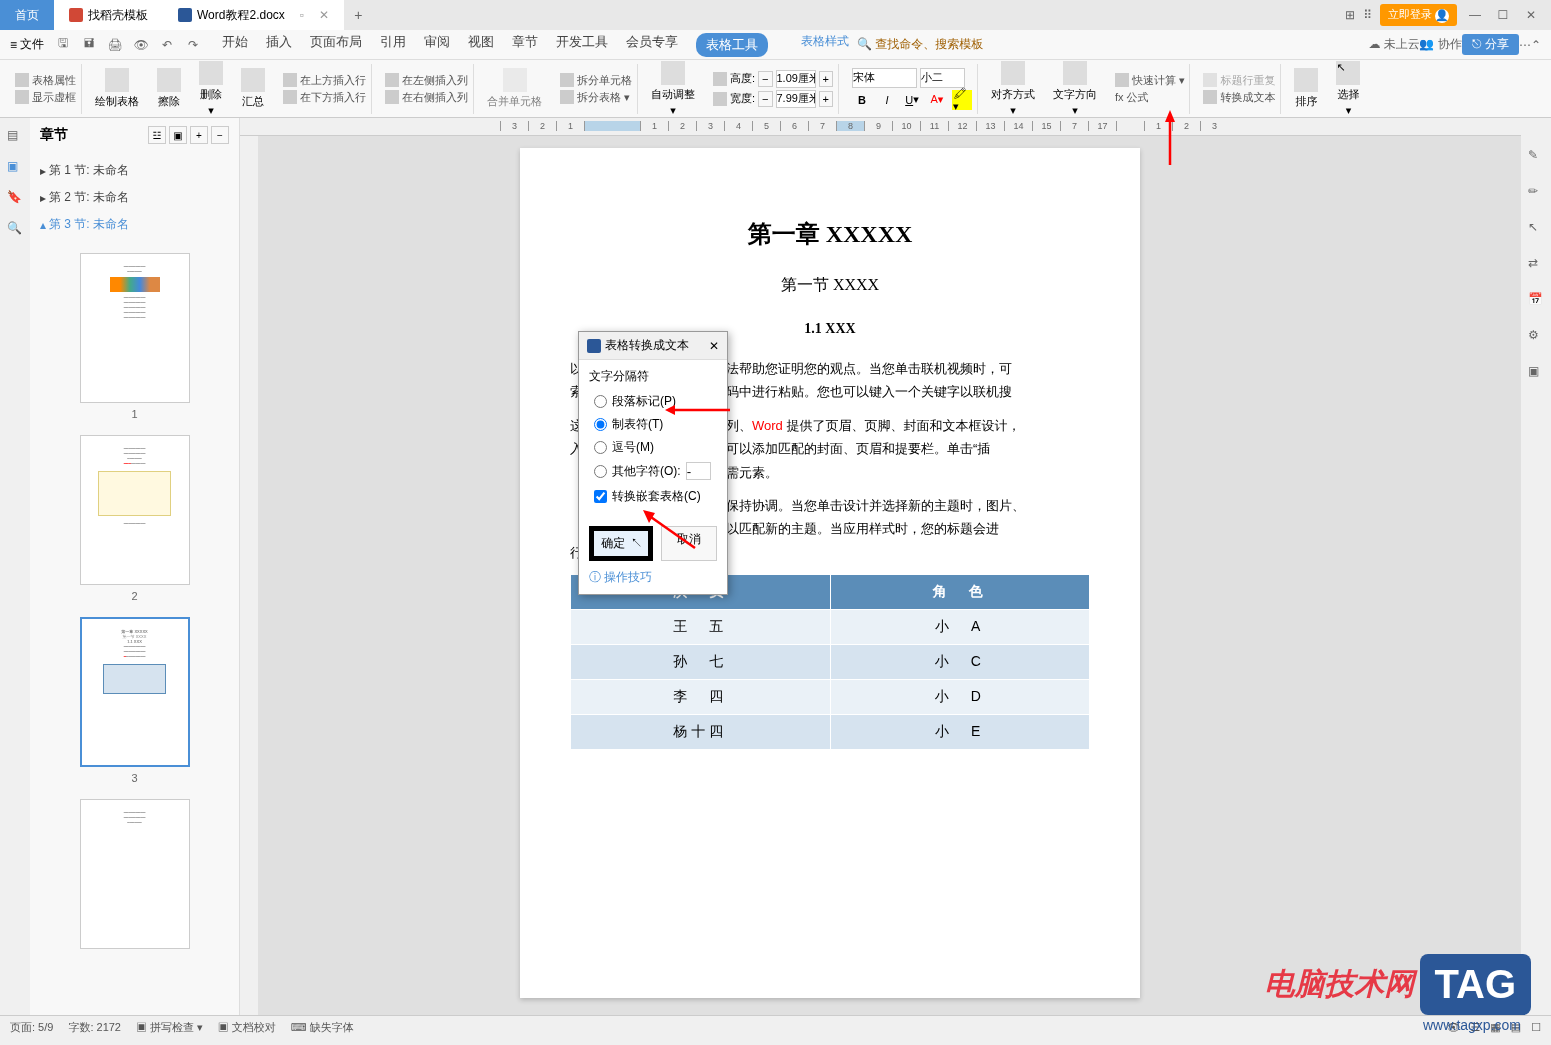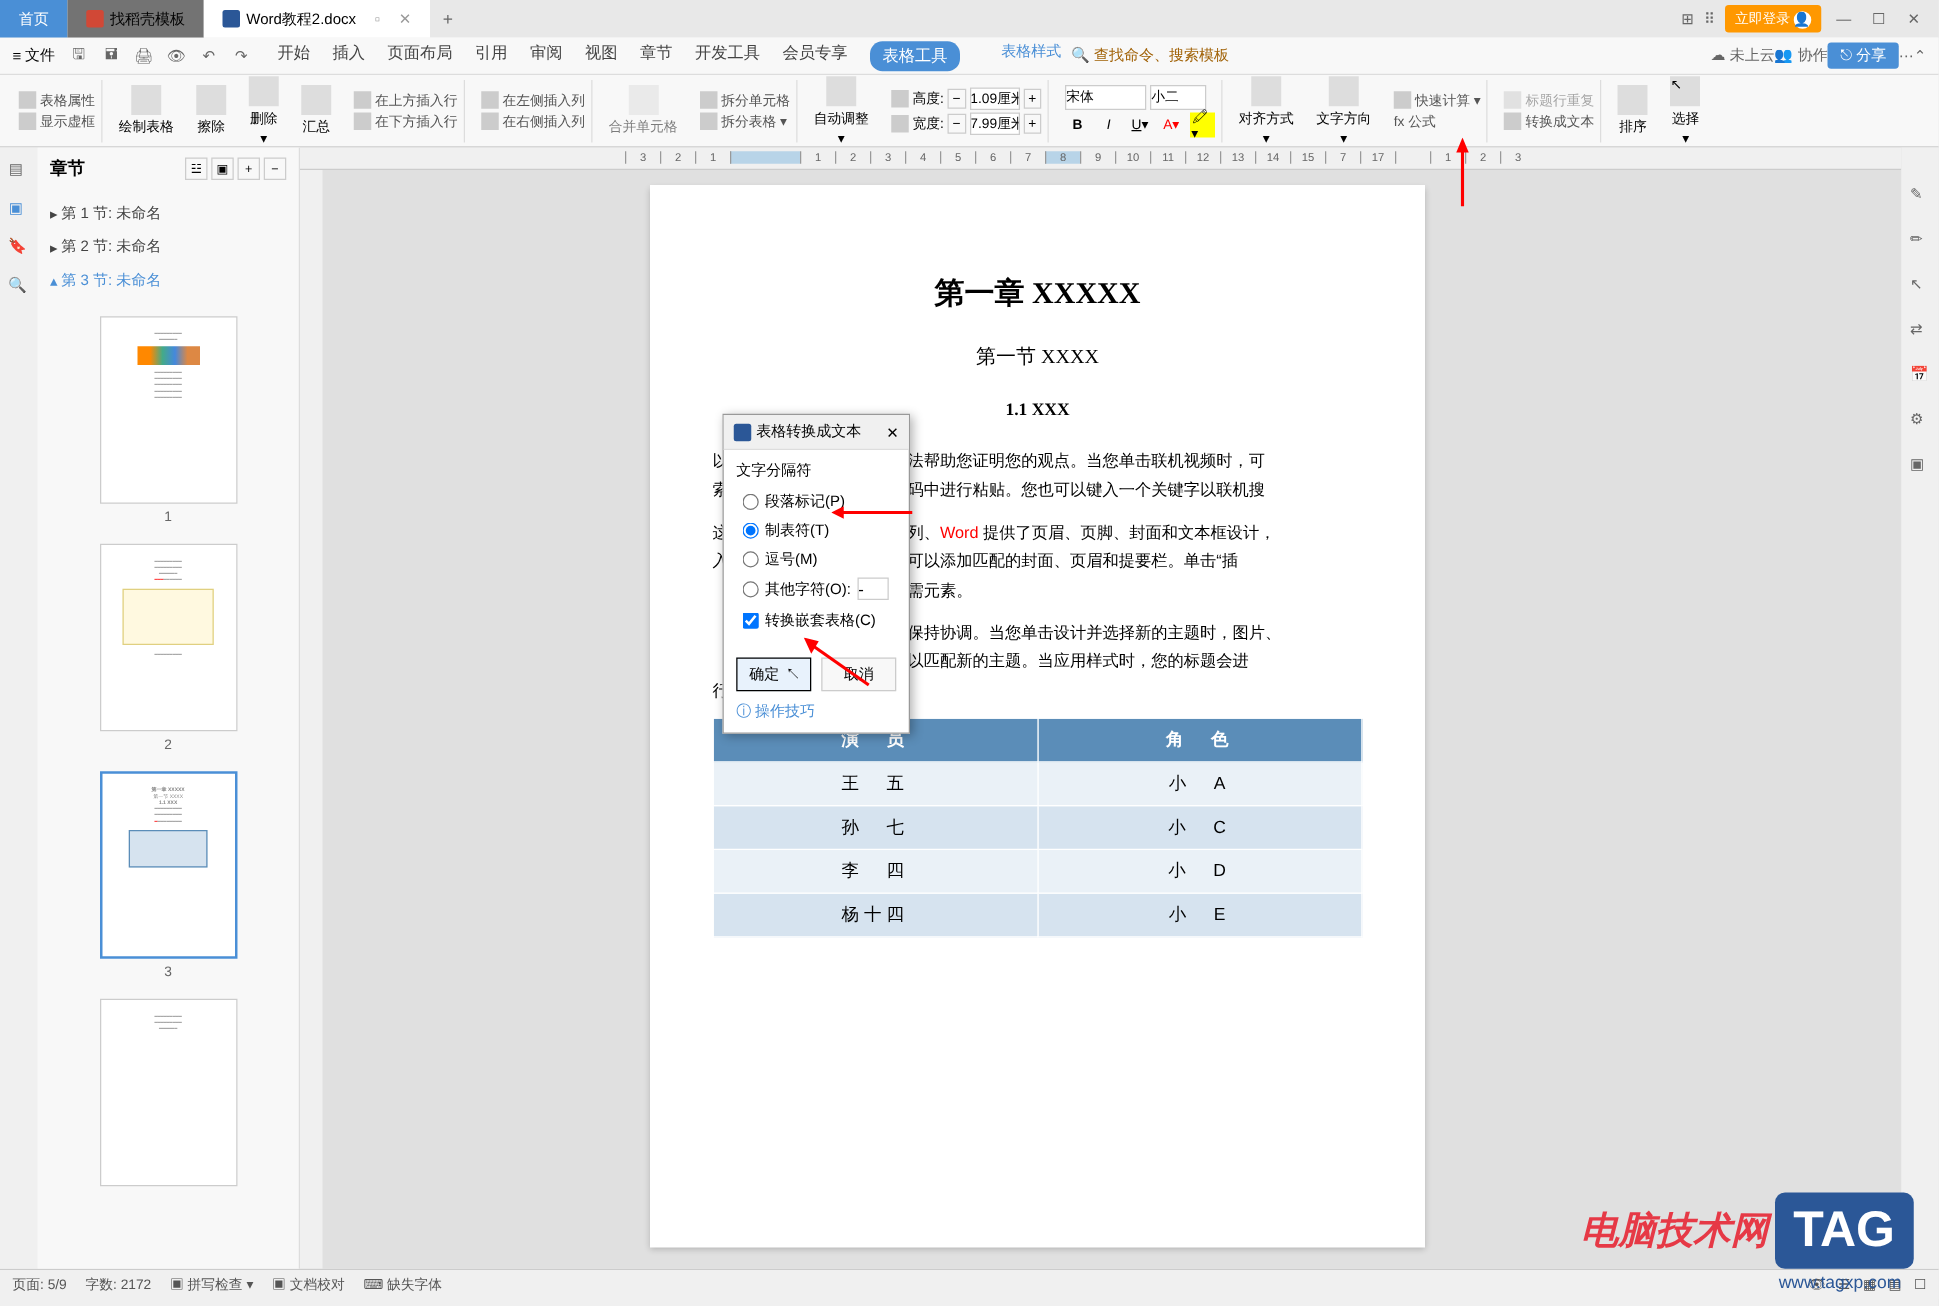--- a/index.html
+++ b/index.html
@@ -1,21 +1,21 @@
 <!DOCTYPE html>
 <html><head>
 <meta charset="utf-8">
 <style>
 * { margin: 0; padding: 0; box-sizing: border-box; font-family: "Microsoft YaHei", sans-serif; }
 body { background: #f0f0f0; width: 1551px; height: 1045px; overflow: hidden; font-size: 12px; position: relative; }
 
 .titlebar { height: 30px; background: #e8e8e8; display: flex; align-items: center; }
 .tab { height: 30px; padding: 0 15px; display: flex; align-items: center; gap: 5px; font-size: 12px; }
 .tab.home { background: #4a8fd6; color: white; }
-.tab.template { background: #737373; justify-content: center; }
+.tab.template { background: #ffffff; justify-content: center; }
 .tab.active { background: white; }
 .tab-icon { width: 14px; height: 14px; display: inline-block; }
 .tab-icon.wps { background: #d14836; border-radius: 2px; }
 .tab-icon.word { background: #2b5797; border-radius: 2px; }
 .tab-close { margin-left: 10px; color: #999; }
 .tab-add { padding: 0 10px; color: #666; font-size: 14px; }
 .title-right { margin-left: auto; display: flex; align-items: center; gap: 8px; padding-right: 10px; }
 .login-btn { background: #ff9800; color: white; padding: 3px 8px; border-radius: 3px; font-size: 11px; }
 .win-btn { width: 20px; text-align: center; color: #666; }
 
@@ -86,21 +86,21 @@
 .dialog-title-text { display: flex; align-items: center; gap: 4px; }
 .dialog-title-icon { width: 14px; height: 14px; background: #2b5797; border-radius: 2px; }
 .dialog-close { cursor: pointer; }
 .dialog-body { padding: 8px 10px; }
 .dialog-label { margin-bottom: 5px; }
 .dialog-option { padding: 3px 5px; display: flex; align-items: center; gap: 5px; }
 .dialog-option input[type="text"] { width: 25px; height: 18px; border: 1px solid #ccc; }
 .dialog-check { padding: 5px; display: flex; align-items: center; gap: 5px; }
 .dialog-btns { display: flex; gap: 8px; padding: 8px 10px 3px; }
 .dialog-btn { flex: 1; padding: 4px; border: 1px solid #ccc; background: #f8f8f8; text-align: center; cursor: pointer; }
-.dialog-btn.ok { border: 1px solid #000000; background: #e8f2fc; }
+.dialog-btn.ok { border: 5px solid #000000; background: #e8f2fc; }
 .dialog-tip { padding: 5px 10px 8px; color: #4a8fd6; display: flex; align-items: center; gap: 3px; }
 
 .right-sidebar { width: 30px; background: #f0f0f0; display: flex; flex-direction: column; padding-top: 30px; gap: 20px; align-items: center; }
 
 .statusbar { height: 24px; background: #f0f0f0; border-top: 1px solid #ccc; display: flex; align-items: center; padding: 0 10px; font-size: 11px; color: #555; gap: 15px; }
 .status-right { margin-left: auto; display: flex; gap: 10px; align-items: center; }
 
 .red-arrow { position: absolute; z-index: 200; pointer-events: none; }
 .arrow1 { left: 665px; top: 403px; width: 65px; height: 15px; }
 .arrow2 { left: 640px; top: 510px; width: 60px; height: 40px; }

